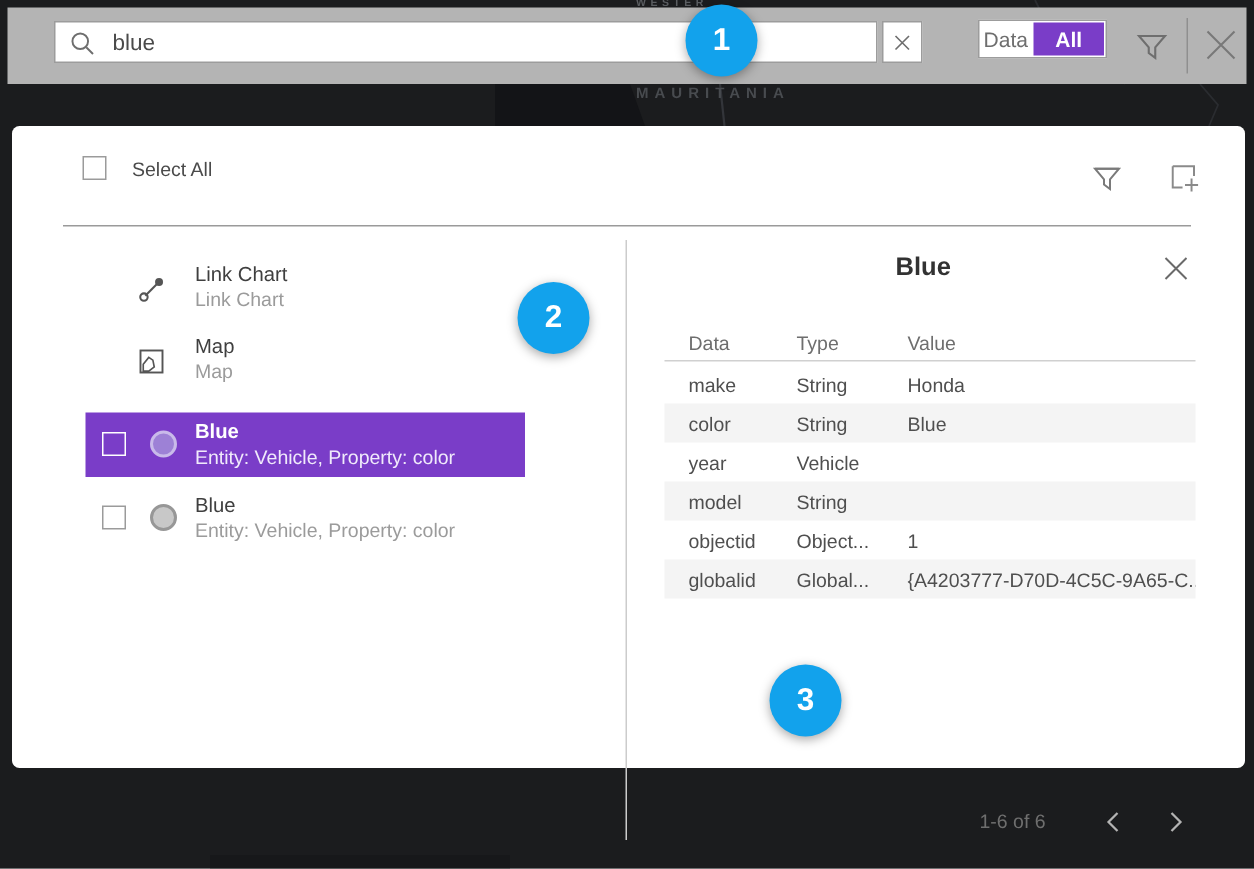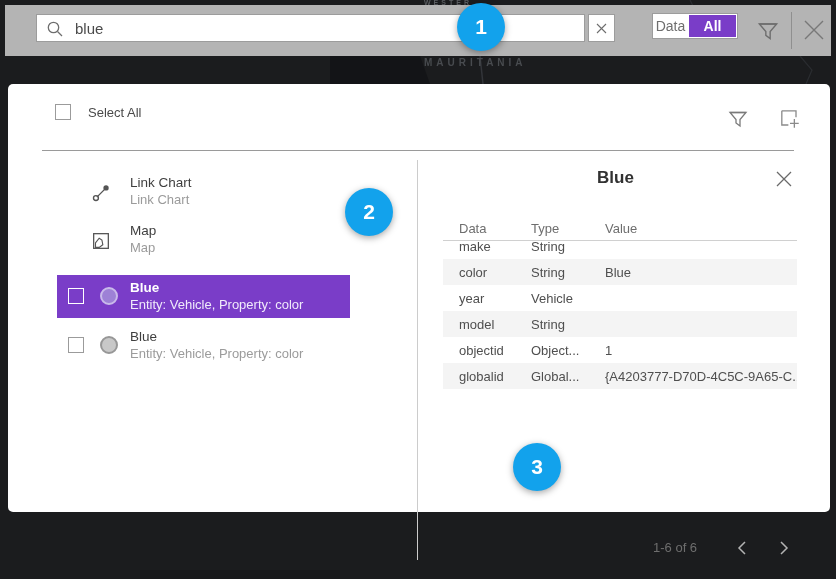--- a/index.html
+++ b/index.html
@@ -105,21 +105,21 @@
   #list-detail-divider { left:409px; top:76px; width:1px; height:400px; background:#cccccc; }
 
   
   #detail-title { left:425px; top:84px; width:365px; text-align:center;
     font-size:17px; font-weight:bold; color:#323232; }
   #detail-close-btn { left:765px; top:84px; width:22px; height:22px; cursor:pointer; }
   #attr-header { left:435px; top:137px; width:354px; padding-left:16px;
     display:grid; grid-template-columns:72px 74px 1fr;
     font-size:13px; color:#6e6e6e; }
   #attr-header-divider { left:435px; top:156px; width:354px; height:1px; background:#d0d0d0; }
-  #attr-rows { left:435px; top:149px; width:354px; }
+  #attr-rows { left:435px; top:159px; width:354px; }
   .attr-row {
     height:26px; padding-left:16px;
     display:grid; grid-template-columns:72px 74px 1fr; align-items:center;
     font-size:13px; color:#4f4f4f;
   }
   .attr-row:nth-child(even) { background:#f4f4f4; }
   .attr-cell { white-space:nowrap; overflow:hidden; }
 
   #pagination-label { left:645px; top:456px; font-size:13px; color:#6e6e6e; }
   .pager-btn { top:454px; width:20px; height:20px; cursor:pointer; }
@@ -241,20 +241,21 @@
     <span>Data</span>
     <span>Type</span>
     <span>Value</span>
   </div>
   <div id="attr-header-divider" class="abs"></div>
 
   <div id="attr-rows" class="abs">
     <div class="attr-row">
       <span class="attr-cell">make</span>
       <span class="attr-cell">String</span>
+      <span class="attr-cell">Honda</span>
     </div>
     <div class="attr-row">
       <span class="attr-cell">color</span>
       <span class="attr-cell">String</span>
       <span class="attr-cell">Blue</span>
     </div>
     <div class="attr-row">
       <span class="attr-cell">year</span>
       <span class="attr-cell">Vehicle</span>
     </div>

